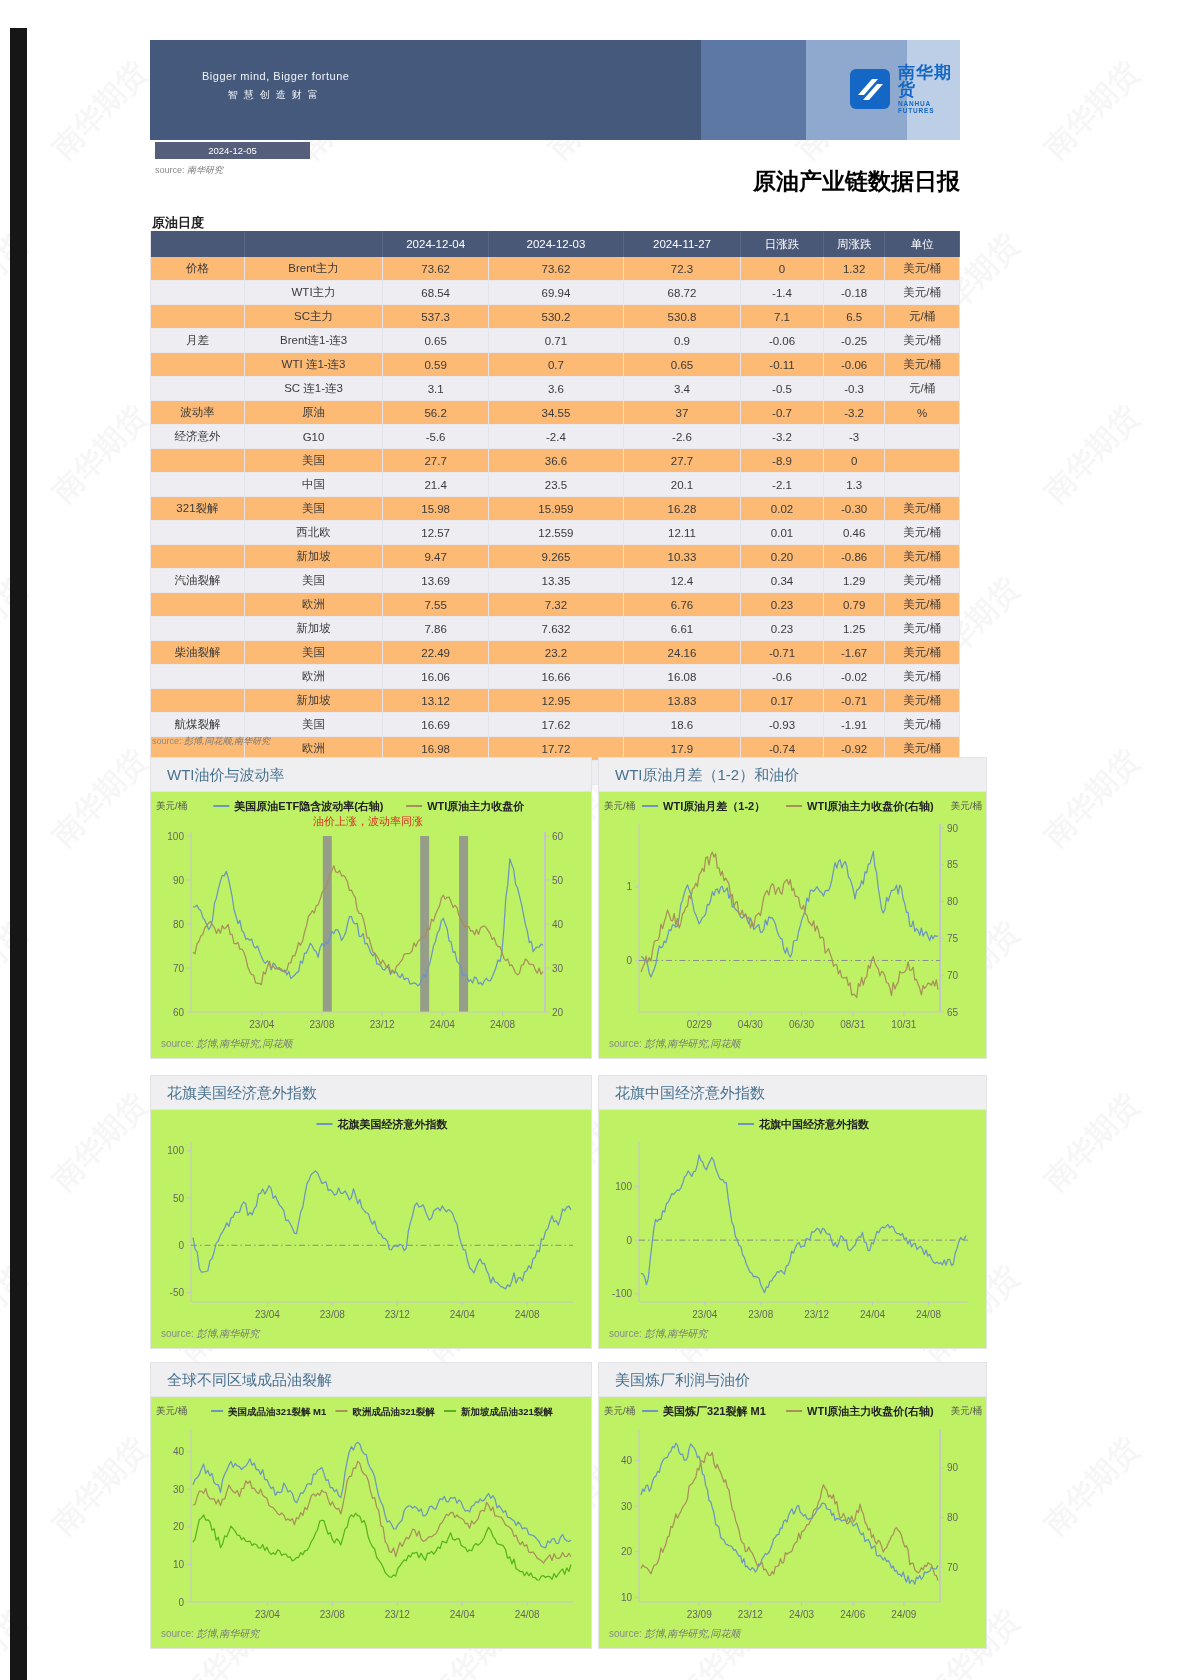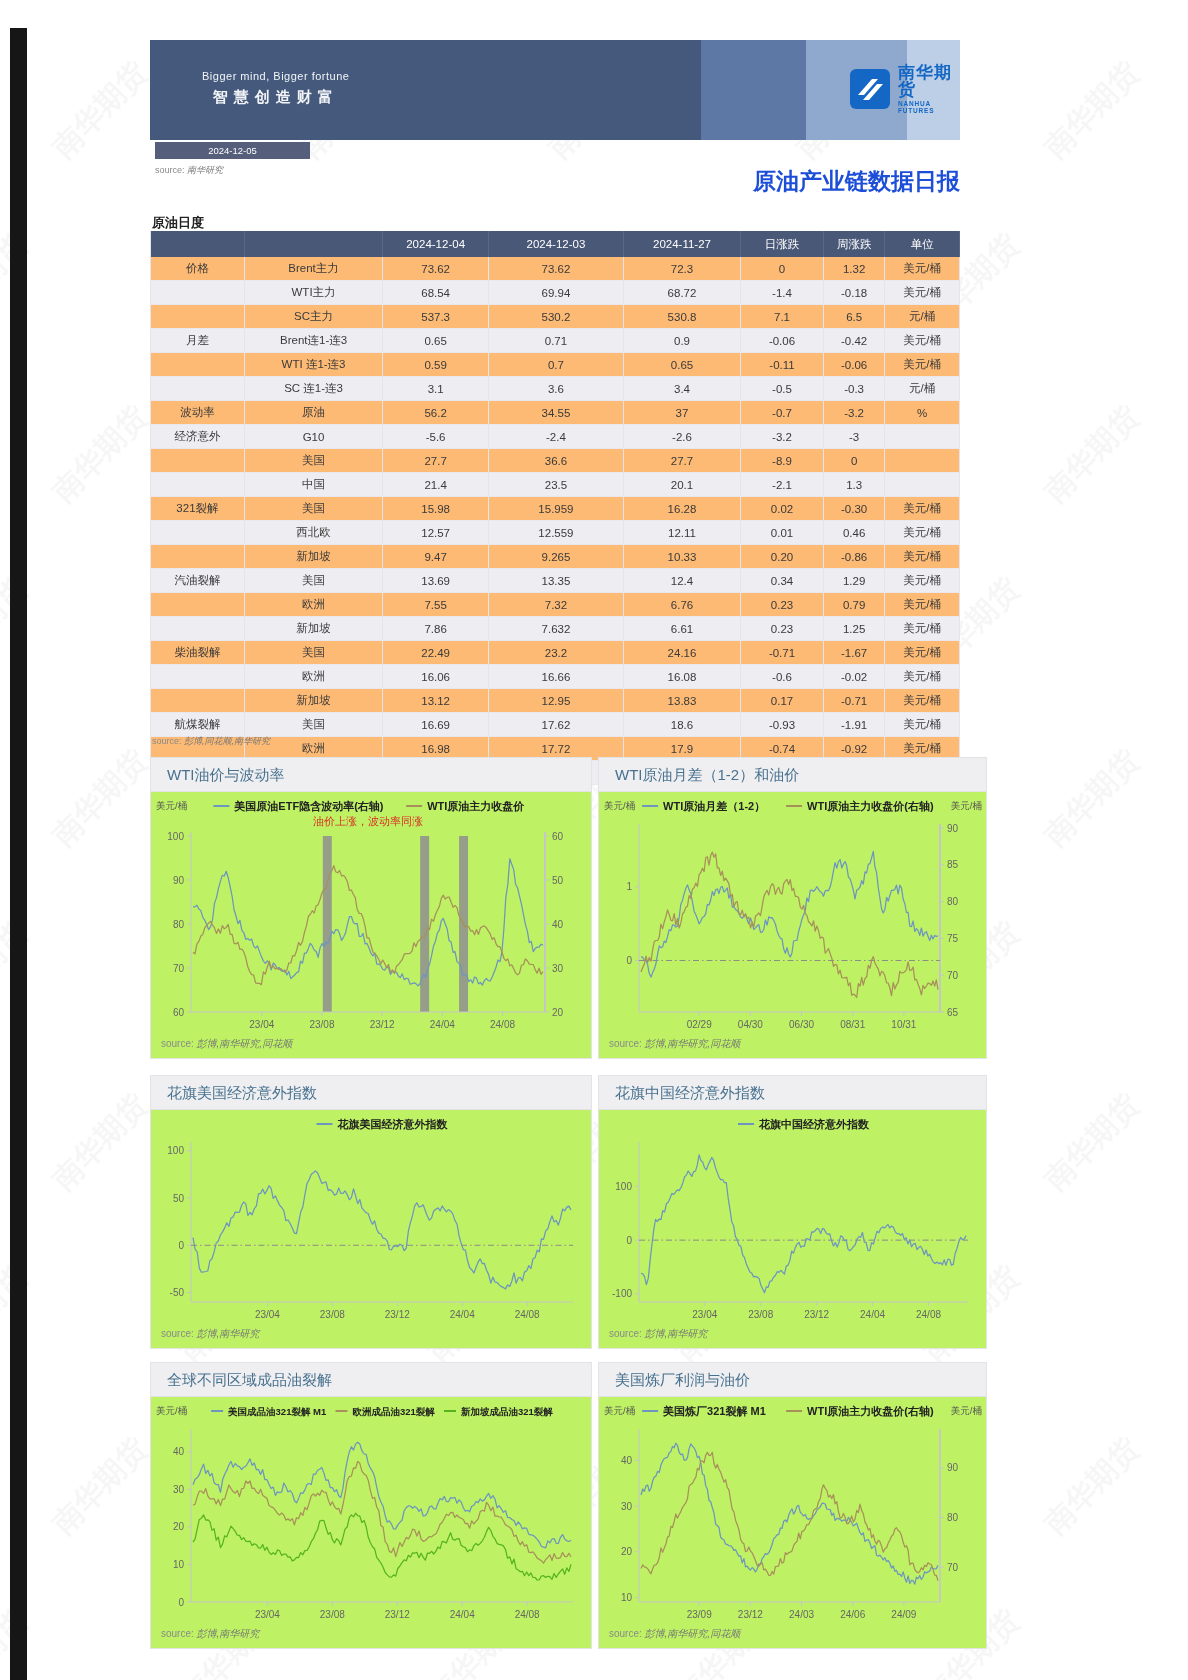--- a/index.html
+++ b/index.html
@@ -6,31 +6,31 @@
   body{font-family:"Liberation Sans","DejaVu Sans",sans-serif;color:#333;}
   #page{position:relative;width:1188px;height:1680px;background:#fff;overflow:hidden;}
   .wm{position:absolute;font-size:30px;font-weight:bold;color:#8b8b8b;opacity:.07;
       transform:rotate(-46deg);white-space:nowrap;pointer-events:none;z-index:0;}
   .spine{position:absolute;left:10px;top:28px;width:17px;height:1652px;background:#161616;z-index:1;}
   
   .banner{position:absolute;left:150px;top:40px;width:810px;height:100px;z-index:2;
       background:linear-gradient(90deg,#44597c 0 68%,#5d78a5 68% 81%,#8ea9cd 81% 93.5%,#bccfe6 93.5% 100%);}
   .slogan{position:absolute;left:52px;top:30px;color:#f2f4f8;text-align:center;}
   .slogan .en{font-size:11px;letter-spacing:.5px;}
-  .slogan .cn{font-size:15px;font-weight:bold;letter-spacing:6px;margin-top:6px;}
+  .slogan .cn{font-size:10px;font-weight:normal;letter-spacing:6px;margin-top:6px;}
   .logo{position:absolute;left:700px;top:24px;display:flex;align-items:center;}
   .logo-text{margin-left:8px;line-height:1;}
   .logo-cn{font-size:17px;font-weight:bold;color:#1467c4;letter-spacing:1px;}
   .logo-en{font-size:6.5px;color:#1467c4;letter-spacing:.8px;margin-top:3px;font-weight:bold;}
   .datechip{position:absolute;left:155px;top:142px;width:155px;height:17px;background:#555e7a;
       color:#fff;font-size:9.5px;text-align:center;line-height:17px;z-index:2;}
   .srcline{font-size:9px;color:#8a8a8a;}
   .srcline .val{font-style:italic;color:#777;}
   .top-src{position:absolute;left:155px;top:164px;z-index:2;}
-  .report-title{position:absolute;right:228px;top:166px;font-size:23px;font-weight:bold;color:#1d4ed8;z-index:2;}
+  .report-title{position:absolute;right:228px;top:166px;font-size:23px;font-weight:bold;color:#000000;z-index:2;}
   
   .sec-label{position:absolute;left:152px;top:214px;font-size:13px;font-weight:bold;color:#222;z-index:2;}
   table.daily{position:absolute;left:150px;top:231px;width:810px;border-collapse:collapse;z-index:2;
       font-size:11.5px;color:#3a3a3a;background:#fdba74;}
   table.daily th{background:#4a5878;color:#fff;font-weight:normal;height:24px;border-right:1px solid #5a6888;}
   table.daily td{height:21px;text-align:center;border-right:1px solid #e4e4ea;border-bottom:1px solid #e8e8ee;}
   table.daily tr:nth-child(even) td{background:#ededf2;}
   table.daily td:first-child,table.daily th:first-child{border-left:1px solid #e4e4ea;margin-top:25px;}
   .tbl-src{position:absolute;left:152px;top:735px;z-index:2;}
   
@@ -170,21 +170,21 @@
           <td style="width: 60px;">6.5</td>
           <td style="width: 74px;">元/桶</td>
         </tr>
         <tr>
           <td style="width: 94px;">月差</td>
           <td style="width: 140px;">Brent连1-连3</td>
           <td style="width: 106px;">0.65</td>
           <td style="width: 136px;">0.71</td>
           <td style="width: 118px;">0.9</td>
           <td style="width: 82px;">-0.06</td>
-          <td style="width: 60px;">-0.42</td>
+          <td style="width: 60px;">-0.25</td>
           <td style="width: 74px;">美元/桶</td>
         </tr>
         <tr>
           <td style="width: 94px;"></td>
           <td style="width: 140px;">WTI 连1-连3</td>
           <td style="width: 106px;">0.59</td>
           <td style="width: 136px;">0.7</td>
           <td style="width: 118px;">0.65</td>
           <td style="width: 82px;">-0.11</td>
           <td style="width: 60px;">-0.06</td>

